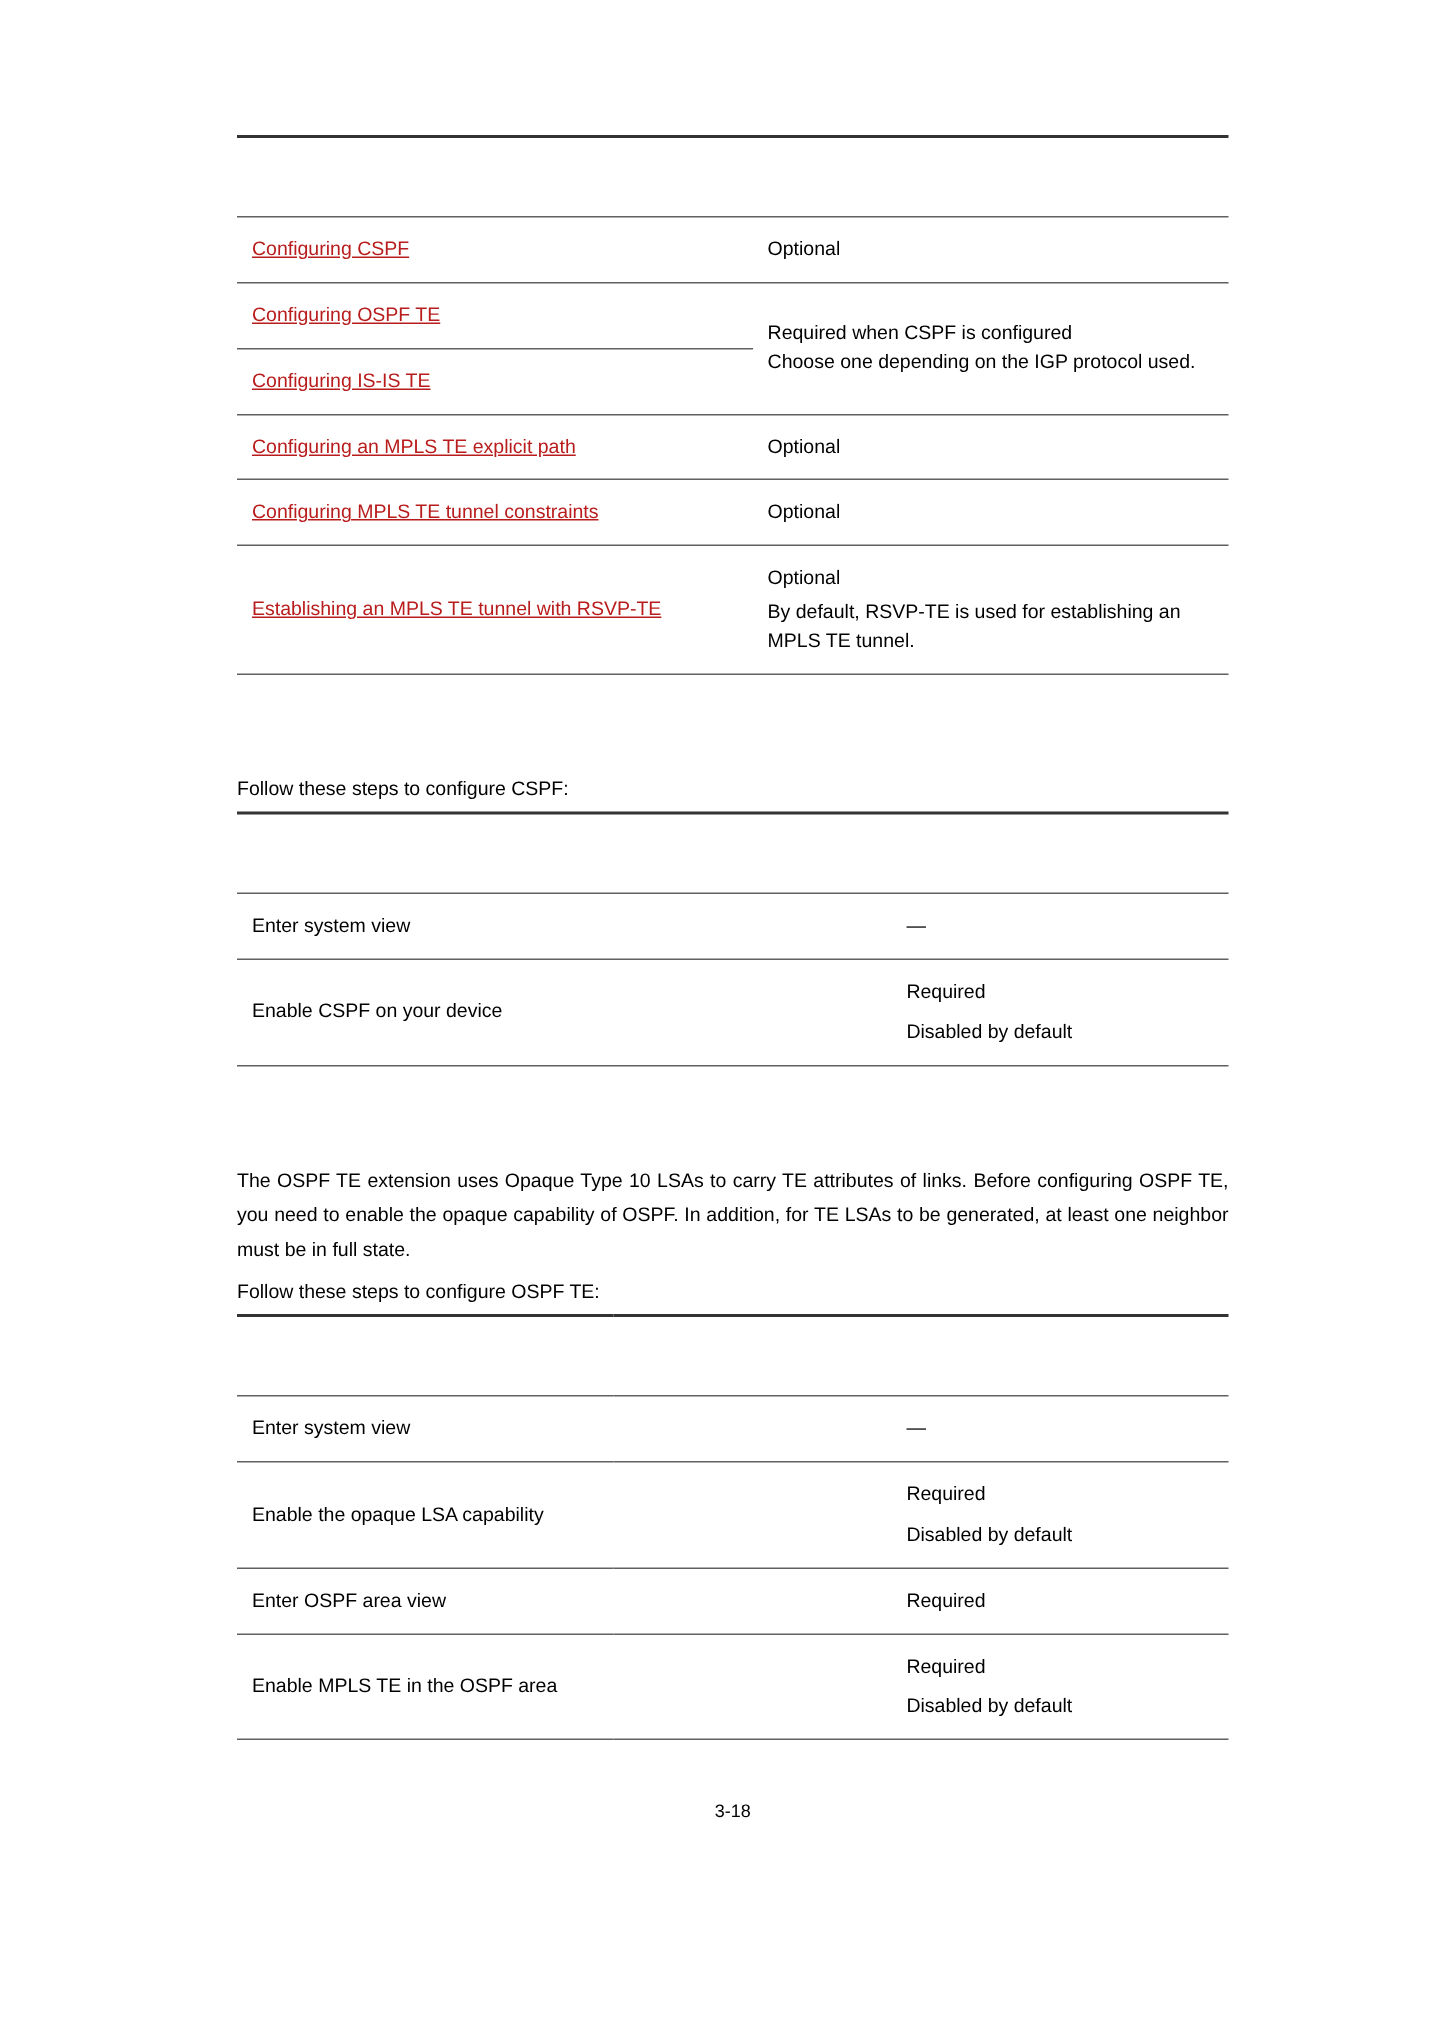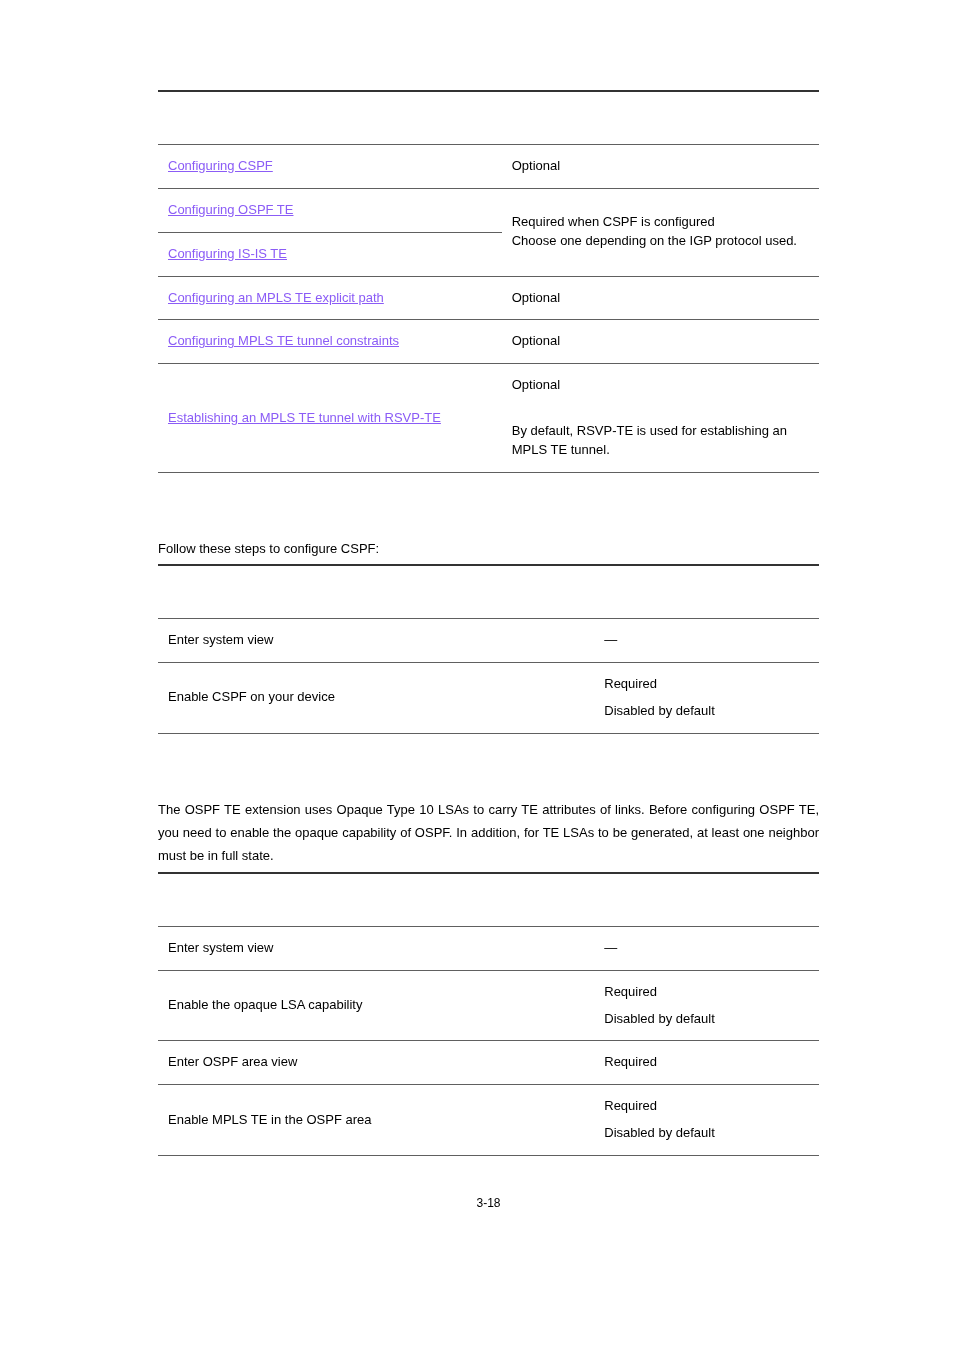--- a/index.html
+++ b/index.html
@@ -32,21 +32,21 @@
   }
   tr:first-child td {
     border-top: 2px solid #333;
   }
   tr.header-row td {
     height: 24px;
     padding-top: 14px;
     padding-bottom: 14px;
   }
   a.link {
-    color: #8b5cf6;
+    color: #b91c1c;
   }
   .body-text {
     font-size: 13px;
     line-height: 1.8;
     margin: 0 0 4px 0;
   }
   .justify { text-align: justify; }
   .h {
     height: 18px;
     margin-bottom: 18px;
@@ -89,21 +89,21 @@
       <td>Optional</td>
     </tr>
     <tr>
       <td><a class="link" href="#">Configuring MPLS TE tunnel constraints</a></td>
       <td>Optional</td>
     </tr>
     <tr>
       <td><a class="link" href="#">Establishing an MPLS TE tunnel with RSVP-TE</a></td>
       <td>
         <div>Optional</div>
-        <div style="margin-top:27px">By default, RSVP-TE is used for establishing an MPLS TE tunnel.</div>
+        <div style="margin-top:4px">By default, RSVP-TE is used for establishing an MPLS TE tunnel.</div>
       </td>
     </tr>
   </tbody>
     </table>
 
   <div class="h"></div>
   <p class="body-text">Follow these steps to configure CSPF:</p>
 
   <table>
     <tbody>
@@ -123,20 +123,21 @@
       <td>
         <div>Required</div>
         <div style="margin-top:8px">Disabled by default</div>
       </td>
     </tr>
   </tbody>
     </table>
 
   <div class="h"></div>
   <p class="body-text justify">The OSPF TE extension uses Opaque Type 10 LSAs to carry TE attributes of links. Before configuring OSPF TE, you need to enable the opaque capability of OSPF. In addition, for TE LSAs to be generated, at least one neighbor must be in full state.</p>
+  <p class="body-text">Follow these steps to configure OSPF TE:</p>
 
   <table>
     <tbody>
         <tr class="header-row">
       <td style="width:38%"></td>
       <td style="width:28%"></td>
       <td></td>
     </tr>
     <tr>
       <td>Enter system view</td>

